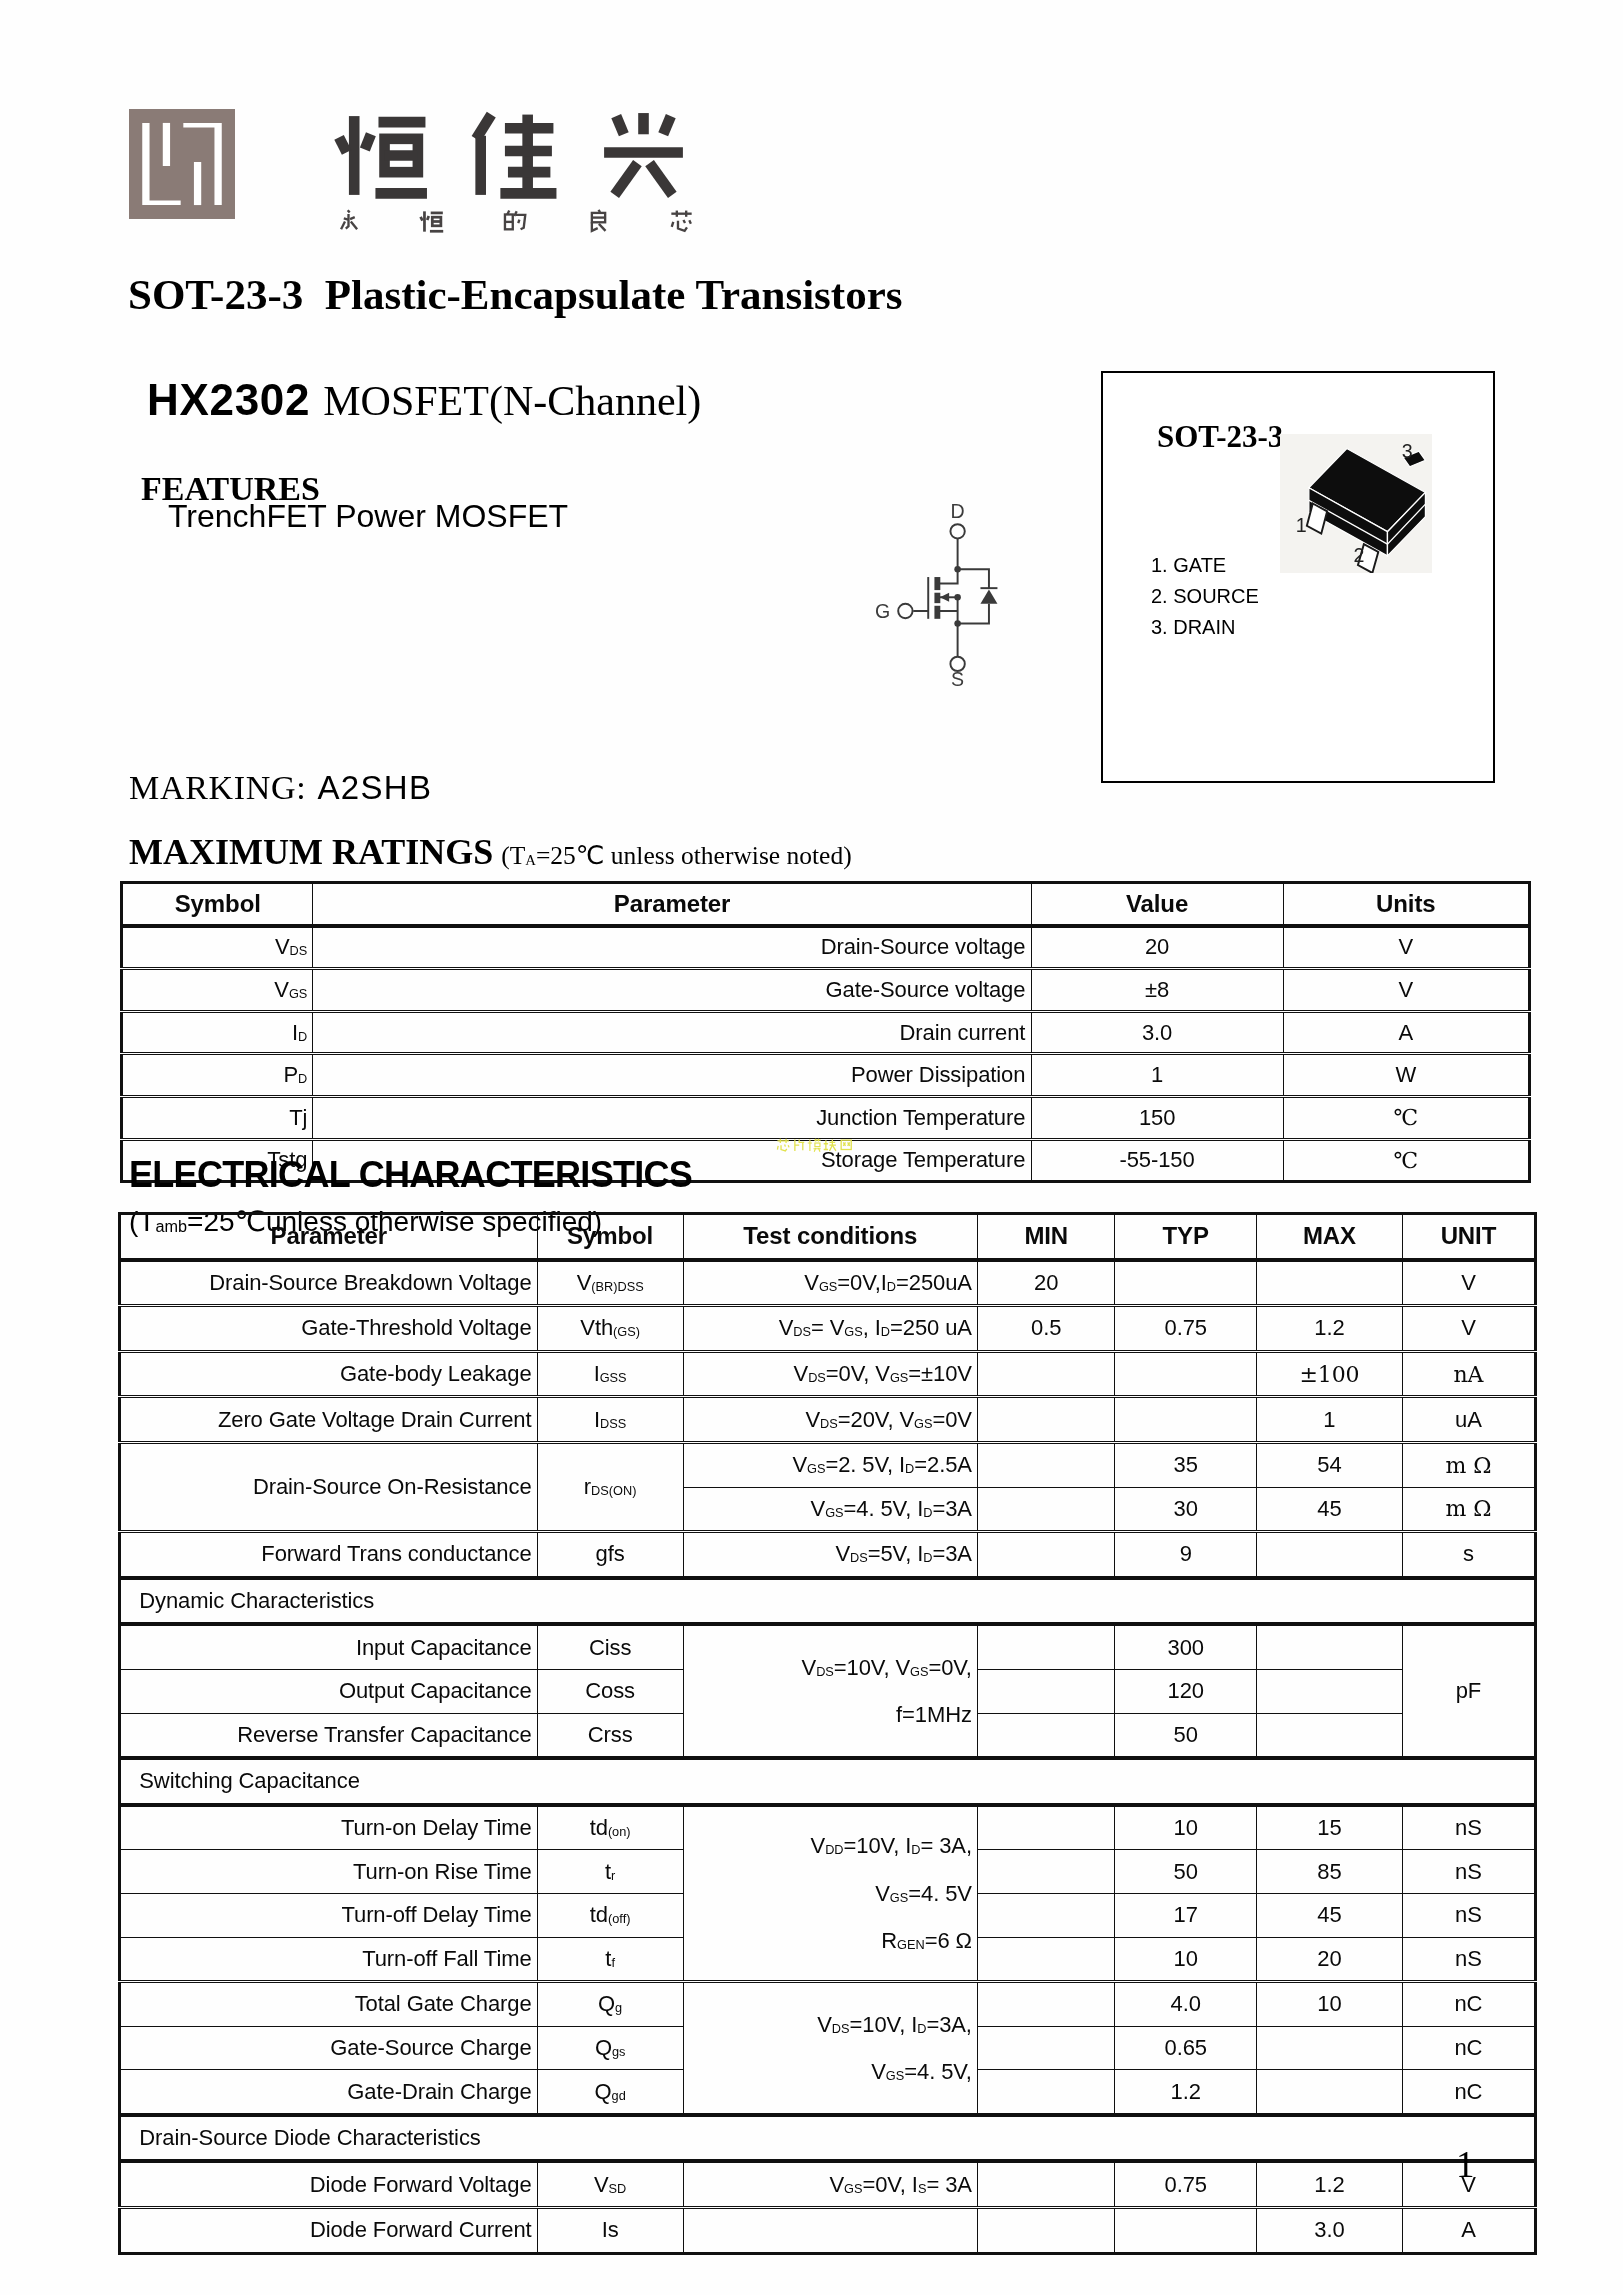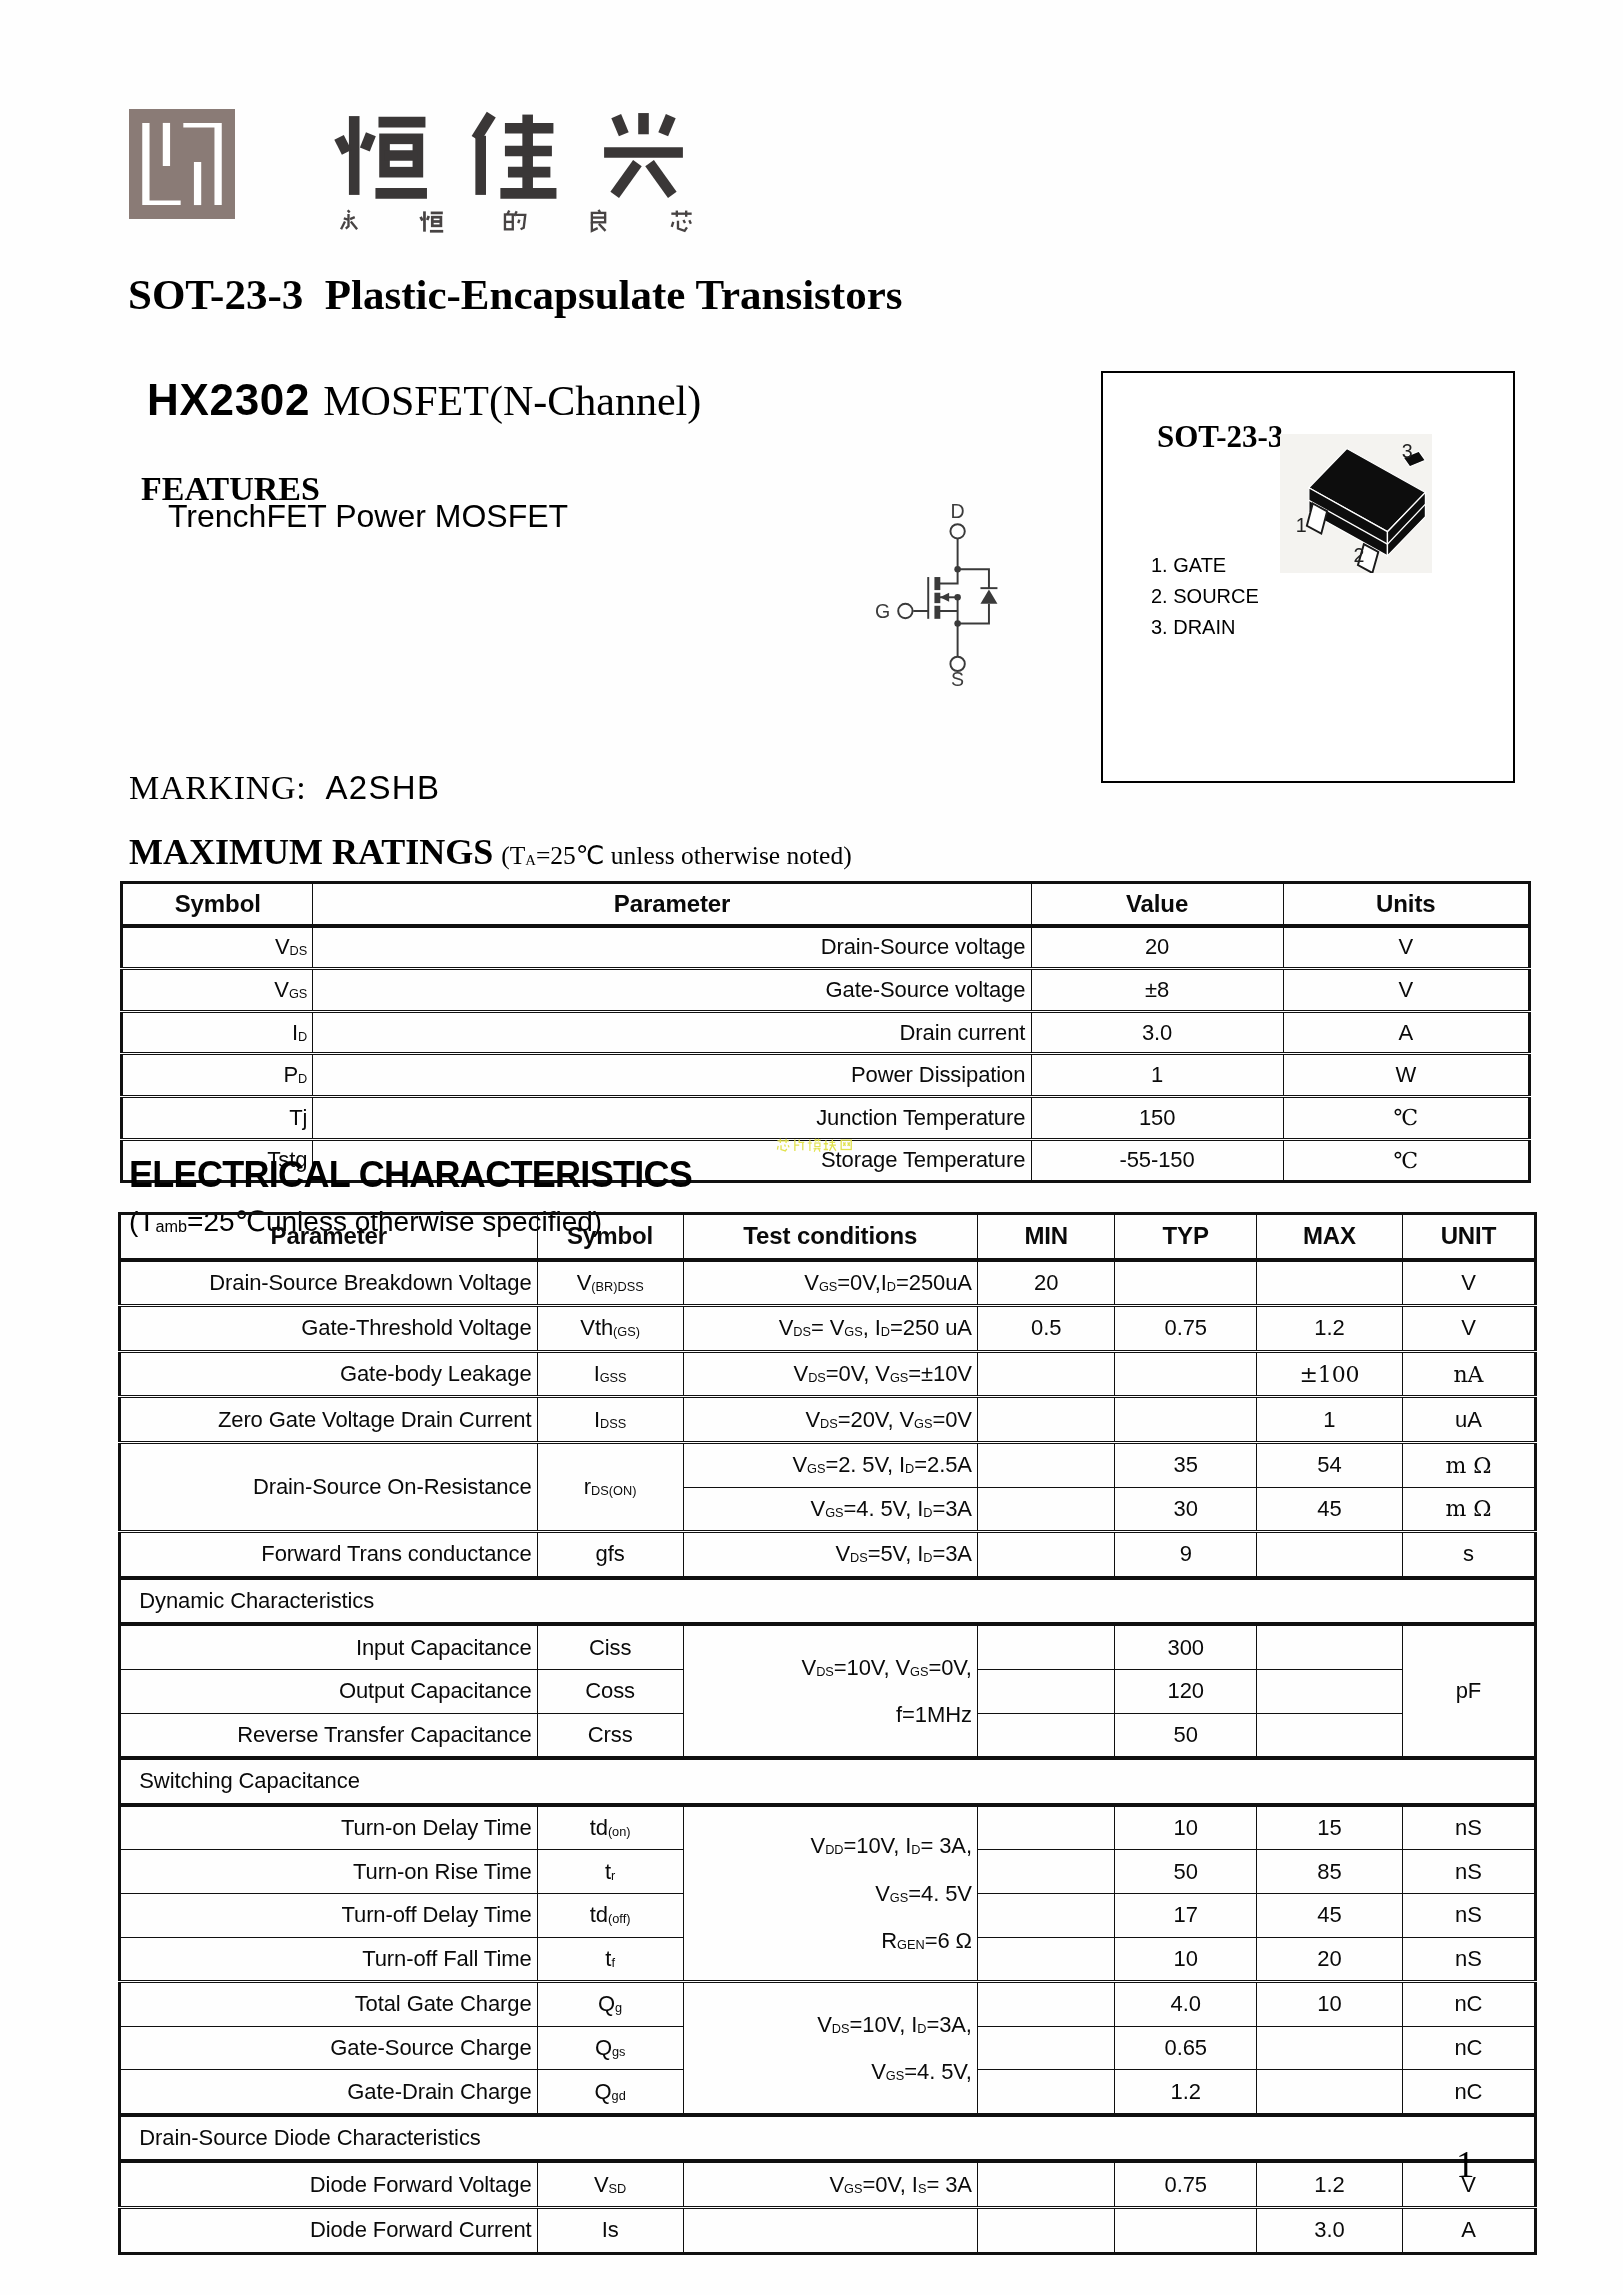--- a/index.html
+++ b/index.html
@@ -17,33 +17,33 @@
   .slogan{position:absolute;left:207px;top:103px;width:358px;display:flex;justify-content:space-between;}
   .slogan svg{width:25px;height:25px;color:#474343;}
 
   
   #doc-title{left:128px;top:270px;font:bold 43px "Liberation Serif","DejaVu Sans",serif;white-space:pre;}
   #part-line{left:147px;top:375px;display:flex;align-items:baseline;gap:13px;}
   .part-num{font:bold 44px "Liberation Sans",sans-serif;letter-spacing:0.7px;}
   .part-type{font:400 42px "Liberation Serif",serif;}
   #features-h{left:141px;top:470px;font:bold 34px "Liberation Serif",serif;}
   #feature-item{left:168px;top:498px;font:400 32px "Liberation Sans",sans-serif;}
-  #marking{left:129px;top:769px;display:flex;align-items:baseline;gap:19px;}
+  #marking{left:129px;top:769px;display:flex;align-items:baseline;gap:11px;}
   .marking-label{font:400 34px "Liberation Serif",serif;letter-spacing:0.7px;}
   .marking-value{font:400 33px "Liberation Sans",sans-serif;letter-spacing:1.3px;}
   #maxr-h{left:129px;top:831px;display:flex;align-items:baseline;gap:7.9px;}
   .h1-serif{font:bold 36px "Liberation Serif",serif;}
   .note-serif{font:400 25.5px "Liberation Serif","DejaVu Sans",serif;text-align:center;}
   #elec-h{left:129px;top:1154px;display:flex;align-items:baseline;gap:9.2px;flex-direction:column;}
   .h1-sans{font:bold 36px "Liberation Sans",sans-serif;letter-spacing:-0.7px;}
   .note-sans{font:400 28px "Liberation Sans","DejaVu Sans",sans-serif;}
   #page-num{left:1456px;top:2143px;font:400 37px "Liberation Serif",serif;}
 
   
-  #pkg-box{left:1101px;top:371px;width:390px;height:408px;border:2.6px solid #000;background:#fff;padding-left:20px;}
+  #pkg-box{left:1101px;top:371px;width:390px;height:408px;border:2.6px solid #000;background:#fff;}
   .pkg-title{position:absolute;left:54px;top:46px;font:bold 31px "Liberation Serif",serif;}
   .pkg-img{position:absolute;left:177px;top:61px;width:152px;height:139px;}
   .pin-list{position:absolute;left:48px;top:177px;font:400 20px "Liberation Sans",sans-serif;color:#000000;line-height:31px;}
 
   
   #schematic{left:805px;top:468px;width:236px;height:222px;}
 
   
   #watermark{left:776px;top:1138px;display:flex;gap:1.3px;}
   #watermark svg{width:14.4px;height:14.4px;color:#e2e24e;}

